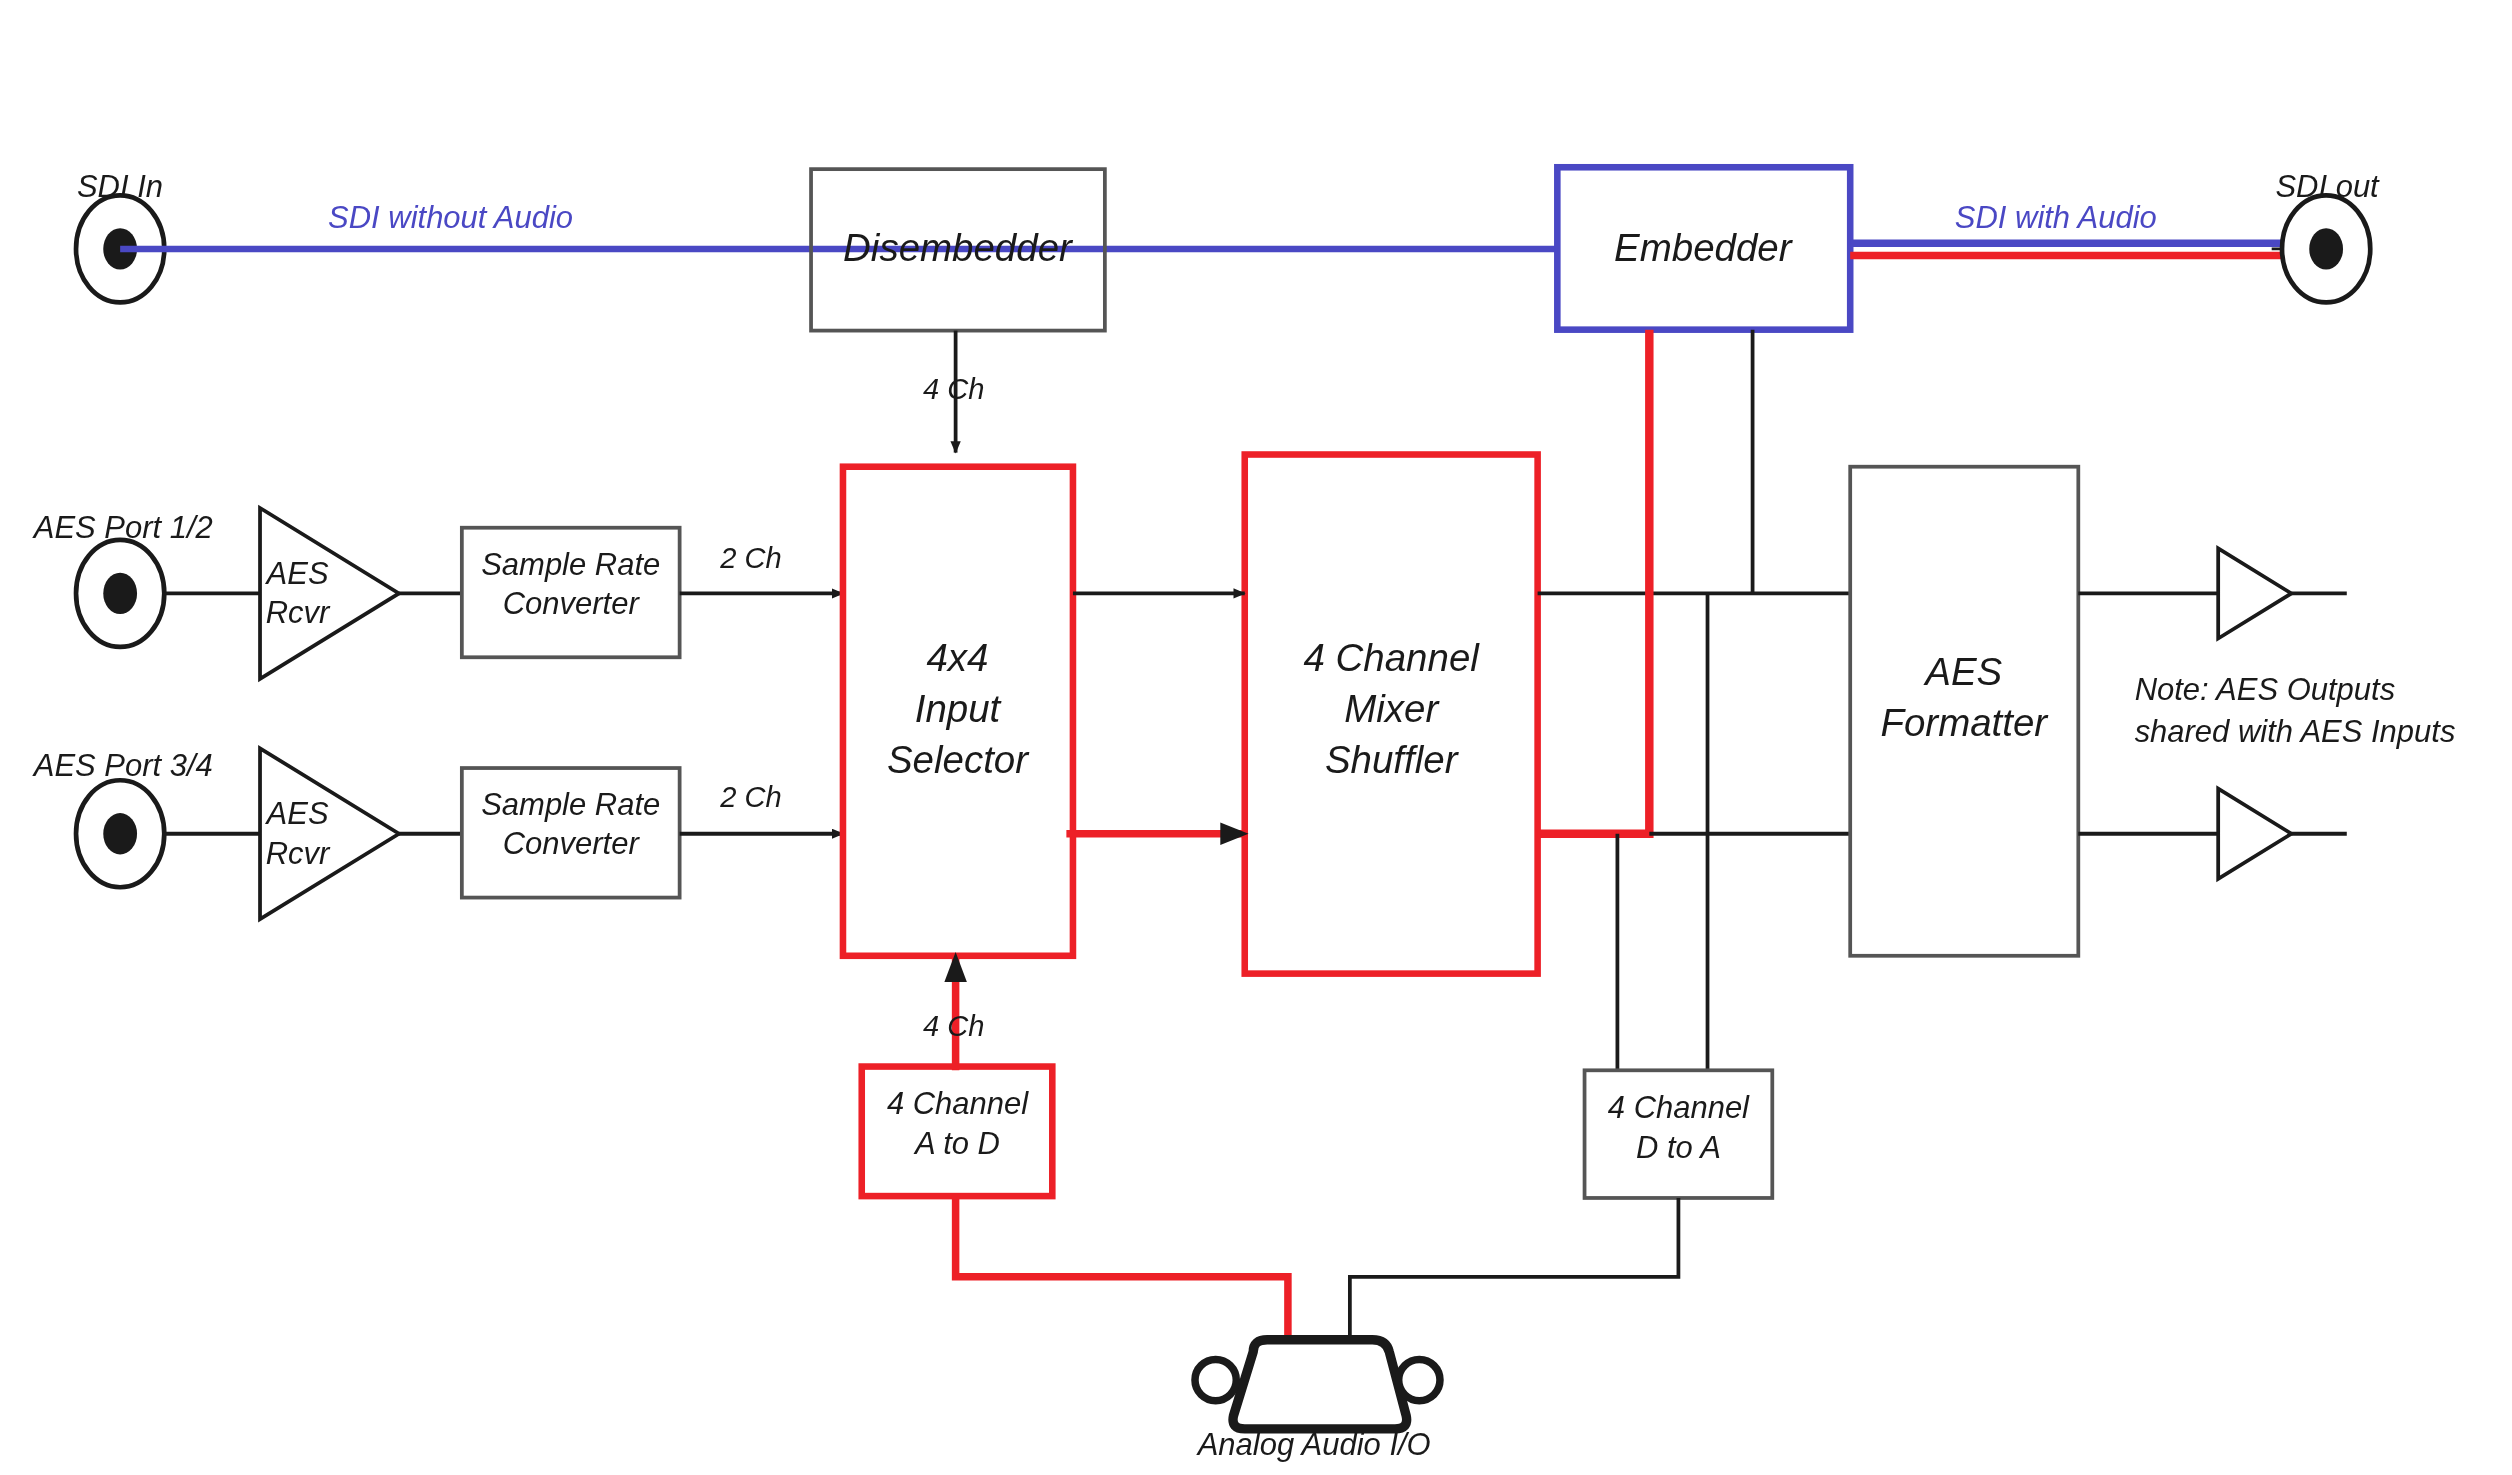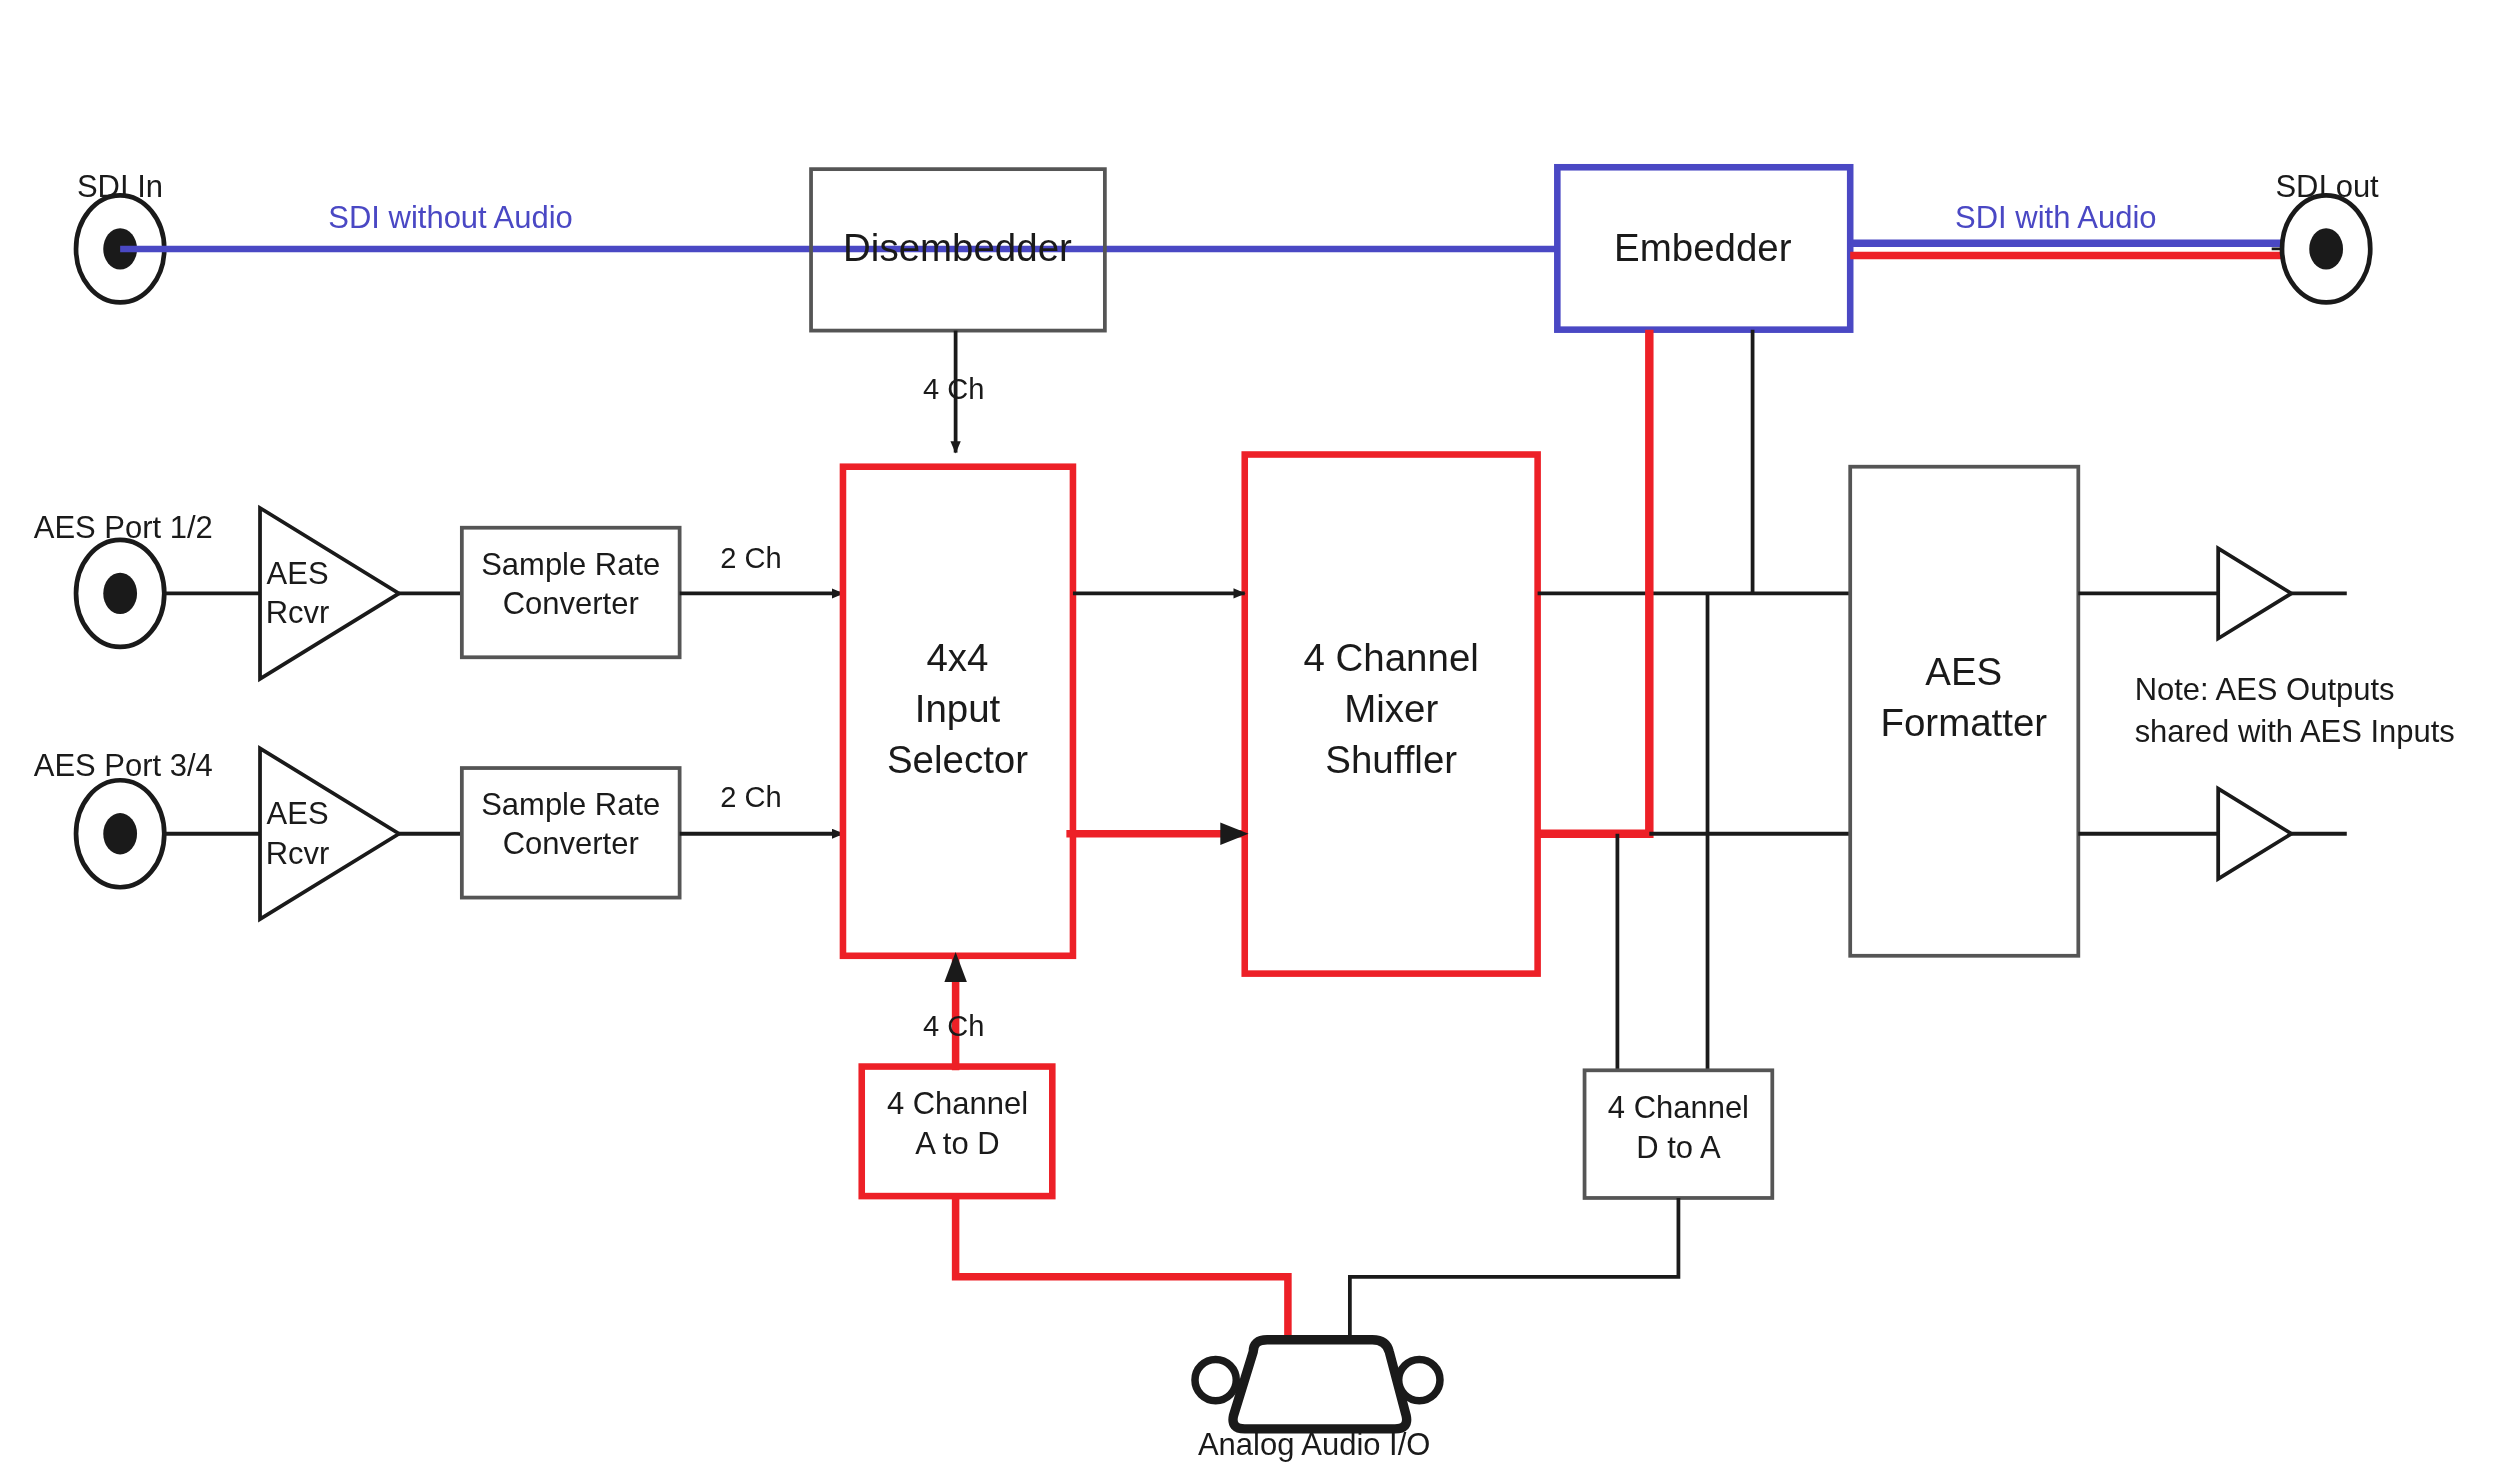--- a/index.html
+++ b/index.html
@@ -7,20 +7,21 @@
     padding: 0;
     background: #ffffff;
   }
   #diagram-root {
     position: relative;
     width: 2512px;
     height: 1476px;
     background: #ffffff;
     font-family: "Liberation Sans", sans-serif;
     overflow: hidden;
+    font-style: italic;
   }
   svg.canvas {
     position: absolute;
     left: 0;
     top: 0;
     width: 2512px;
     height: 1476px;
   }
   text {
     font-family: "Liberation Sans", sans-serif;

